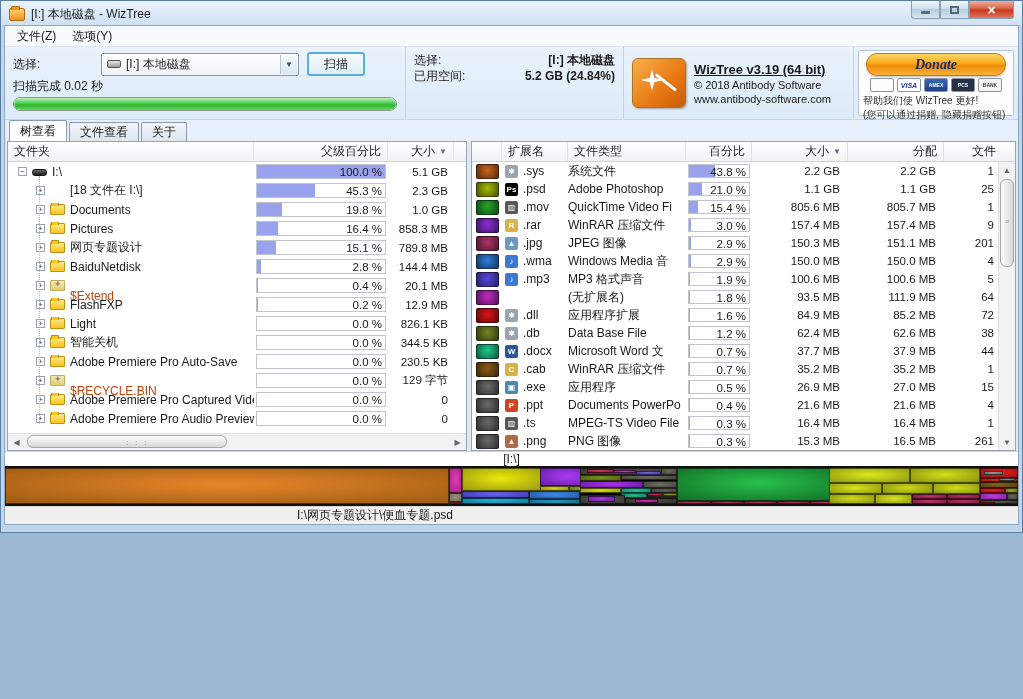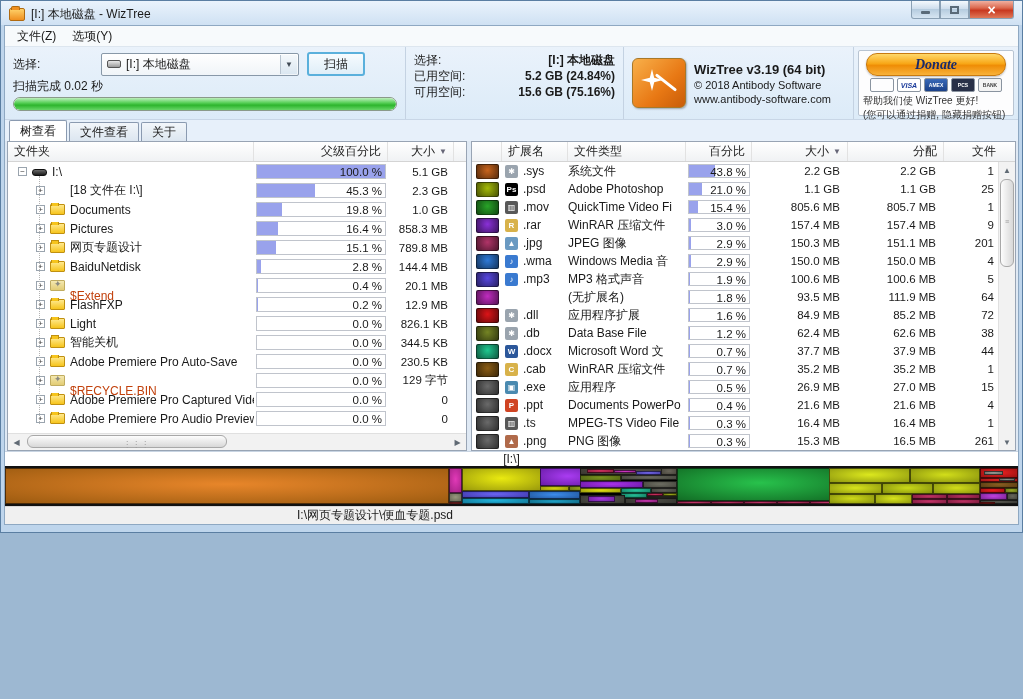--- a/index.html
+++ b/index.html
@@ -44,21 +44,21 @@
   .progress-fill { height:100%; width:100%; border-radius:7px; background:linear-gradient(#bdeebd,#58d058 40%,#2db52d 60%,#66d666); }
 
   .sec-info { width:218px; padding-top:5px; }
   .info-row { display:flex; justify-content:space-between; height:16px; line-height:16px; }
   .info-val { font-weight:bold; }
 
   .sec-about { width:230px; display:flex; align-items:center; }
   .logo { width:54px; height:50px; border-radius:6px; background:linear-gradient(135deg,#f8b04a,#e87814 60%,#c85c08); border:1px solid #a87828; position:relative; margin-right:8px; box-shadow:1px 1px 2px rgba(0,0,0,.3); }
   .logo .star { position:absolute; left:8px; top:10px; width:22px; height:22px; background:#fff; clip-path:polygon(50% 0,60% 40%,100% 50%,60% 60%,50% 100%,40% 60%,0 50%,40% 40%); }
   .logo .wand { position:absolute; left:20px; top:22px; width:26px; height:3px; background:#fff; transform:rotate(38deg); border-radius:2px; }
-  .about-title { font-weight:bold; font-size:13px; }
+  .about-title { font-weight:bold; font-size:13px;text-decoration:underline; }
   .about-line { font-size:11px; margin-top:2px; }
 
   .sec-donate { flex:1; padding:3px 4px; }
   .donate-panel { height:100%; background:#fdfdfe; border:1px solid #b8c4d2; border-radius:2px; padding:2px 4px; text-align:left; }
   .donate-btn { width:140px; height:23px; margin:0 auto; border:1px solid #c87a10; border-radius:11px; background:linear-gradient(#ffd86a,#f8a818 45%,#ef8d06 55%,#f8b23a); display:flex; align-items:center; justify-content:center;
     font-family:"Liberation Serif","DejaVu Serif",serif; font-weight:bold; font-style:italic; font-size:14px; color:#1a2a6a; box-shadow:0 1px 2px rgba(0,0,0,.25); }
   .cards { display:flex; justify-content:center; gap:3px; margin-top:2px; }
   .card { width:24px; height:14px; border-radius:2px; border:1px solid #8a94a0; font-size:5px; font-weight:bold; display:flex; align-items:center; justify-content:center; overflow:hidden; }
   .card.visa { background:#fff; color:#1a3a9a; font-style:italic; font-size:7px; }
   .card.amex { background:linear-gradient(#3a6ab8,#1a4088); color:#fff; }
@@ -180,24 +180,20 @@
       </div>
 
       <div class="sec sec-info" id="info-rows">
           <div class="info-row">
      <span>选择:</span>
      <span class="info-val">[I:]  本地磁盘</span>
           </div>
           <div class="info-row">
      <span>已用空间:</span>
      <span class="info-val">5.2 GB  (24.84%)</span>
-          </div>
-          <div class="info-row">
-     <span>可用空间:</span>
-     <span class="info-val">15.6 GB  (75.16%)</span>
           </div>
         </div>
 
       <div class="sec sec-about">
         <div class="logo">
           <span class="star"></span>
           <span class="wand"></span>
         </div>
         <div>
           <div class="about-title">WizTree v3.19 (64 bit)</div>

